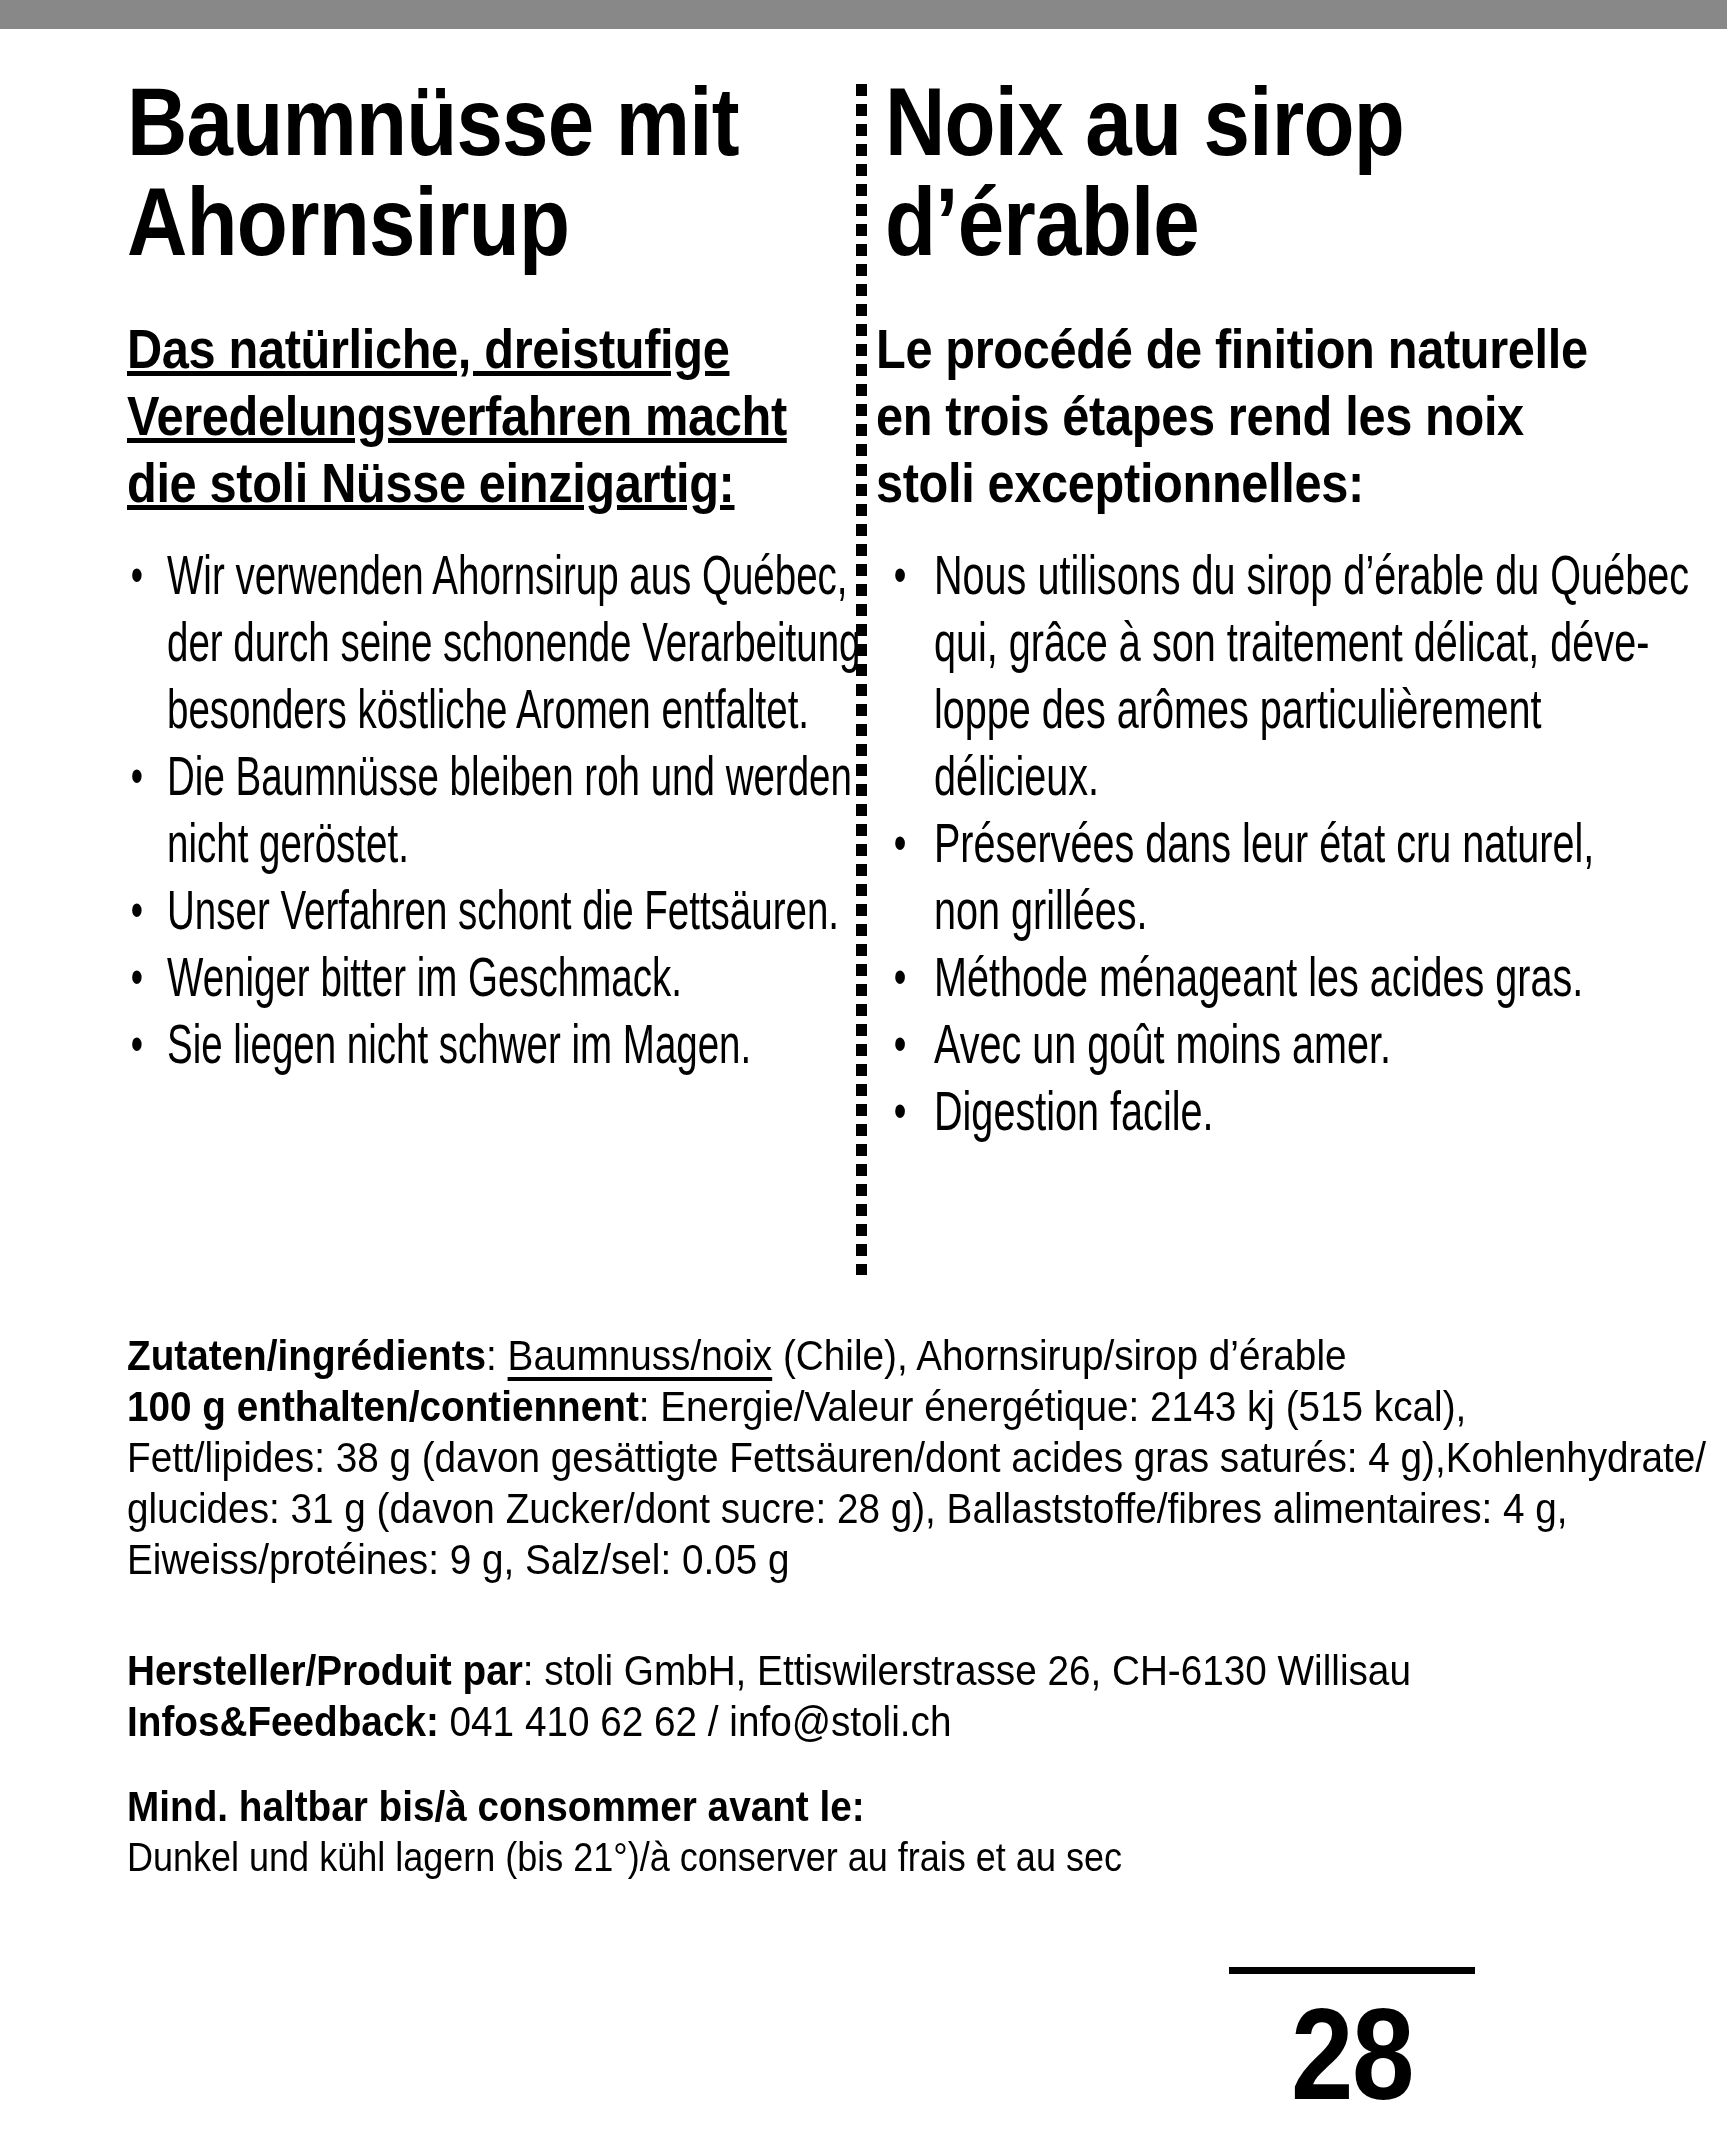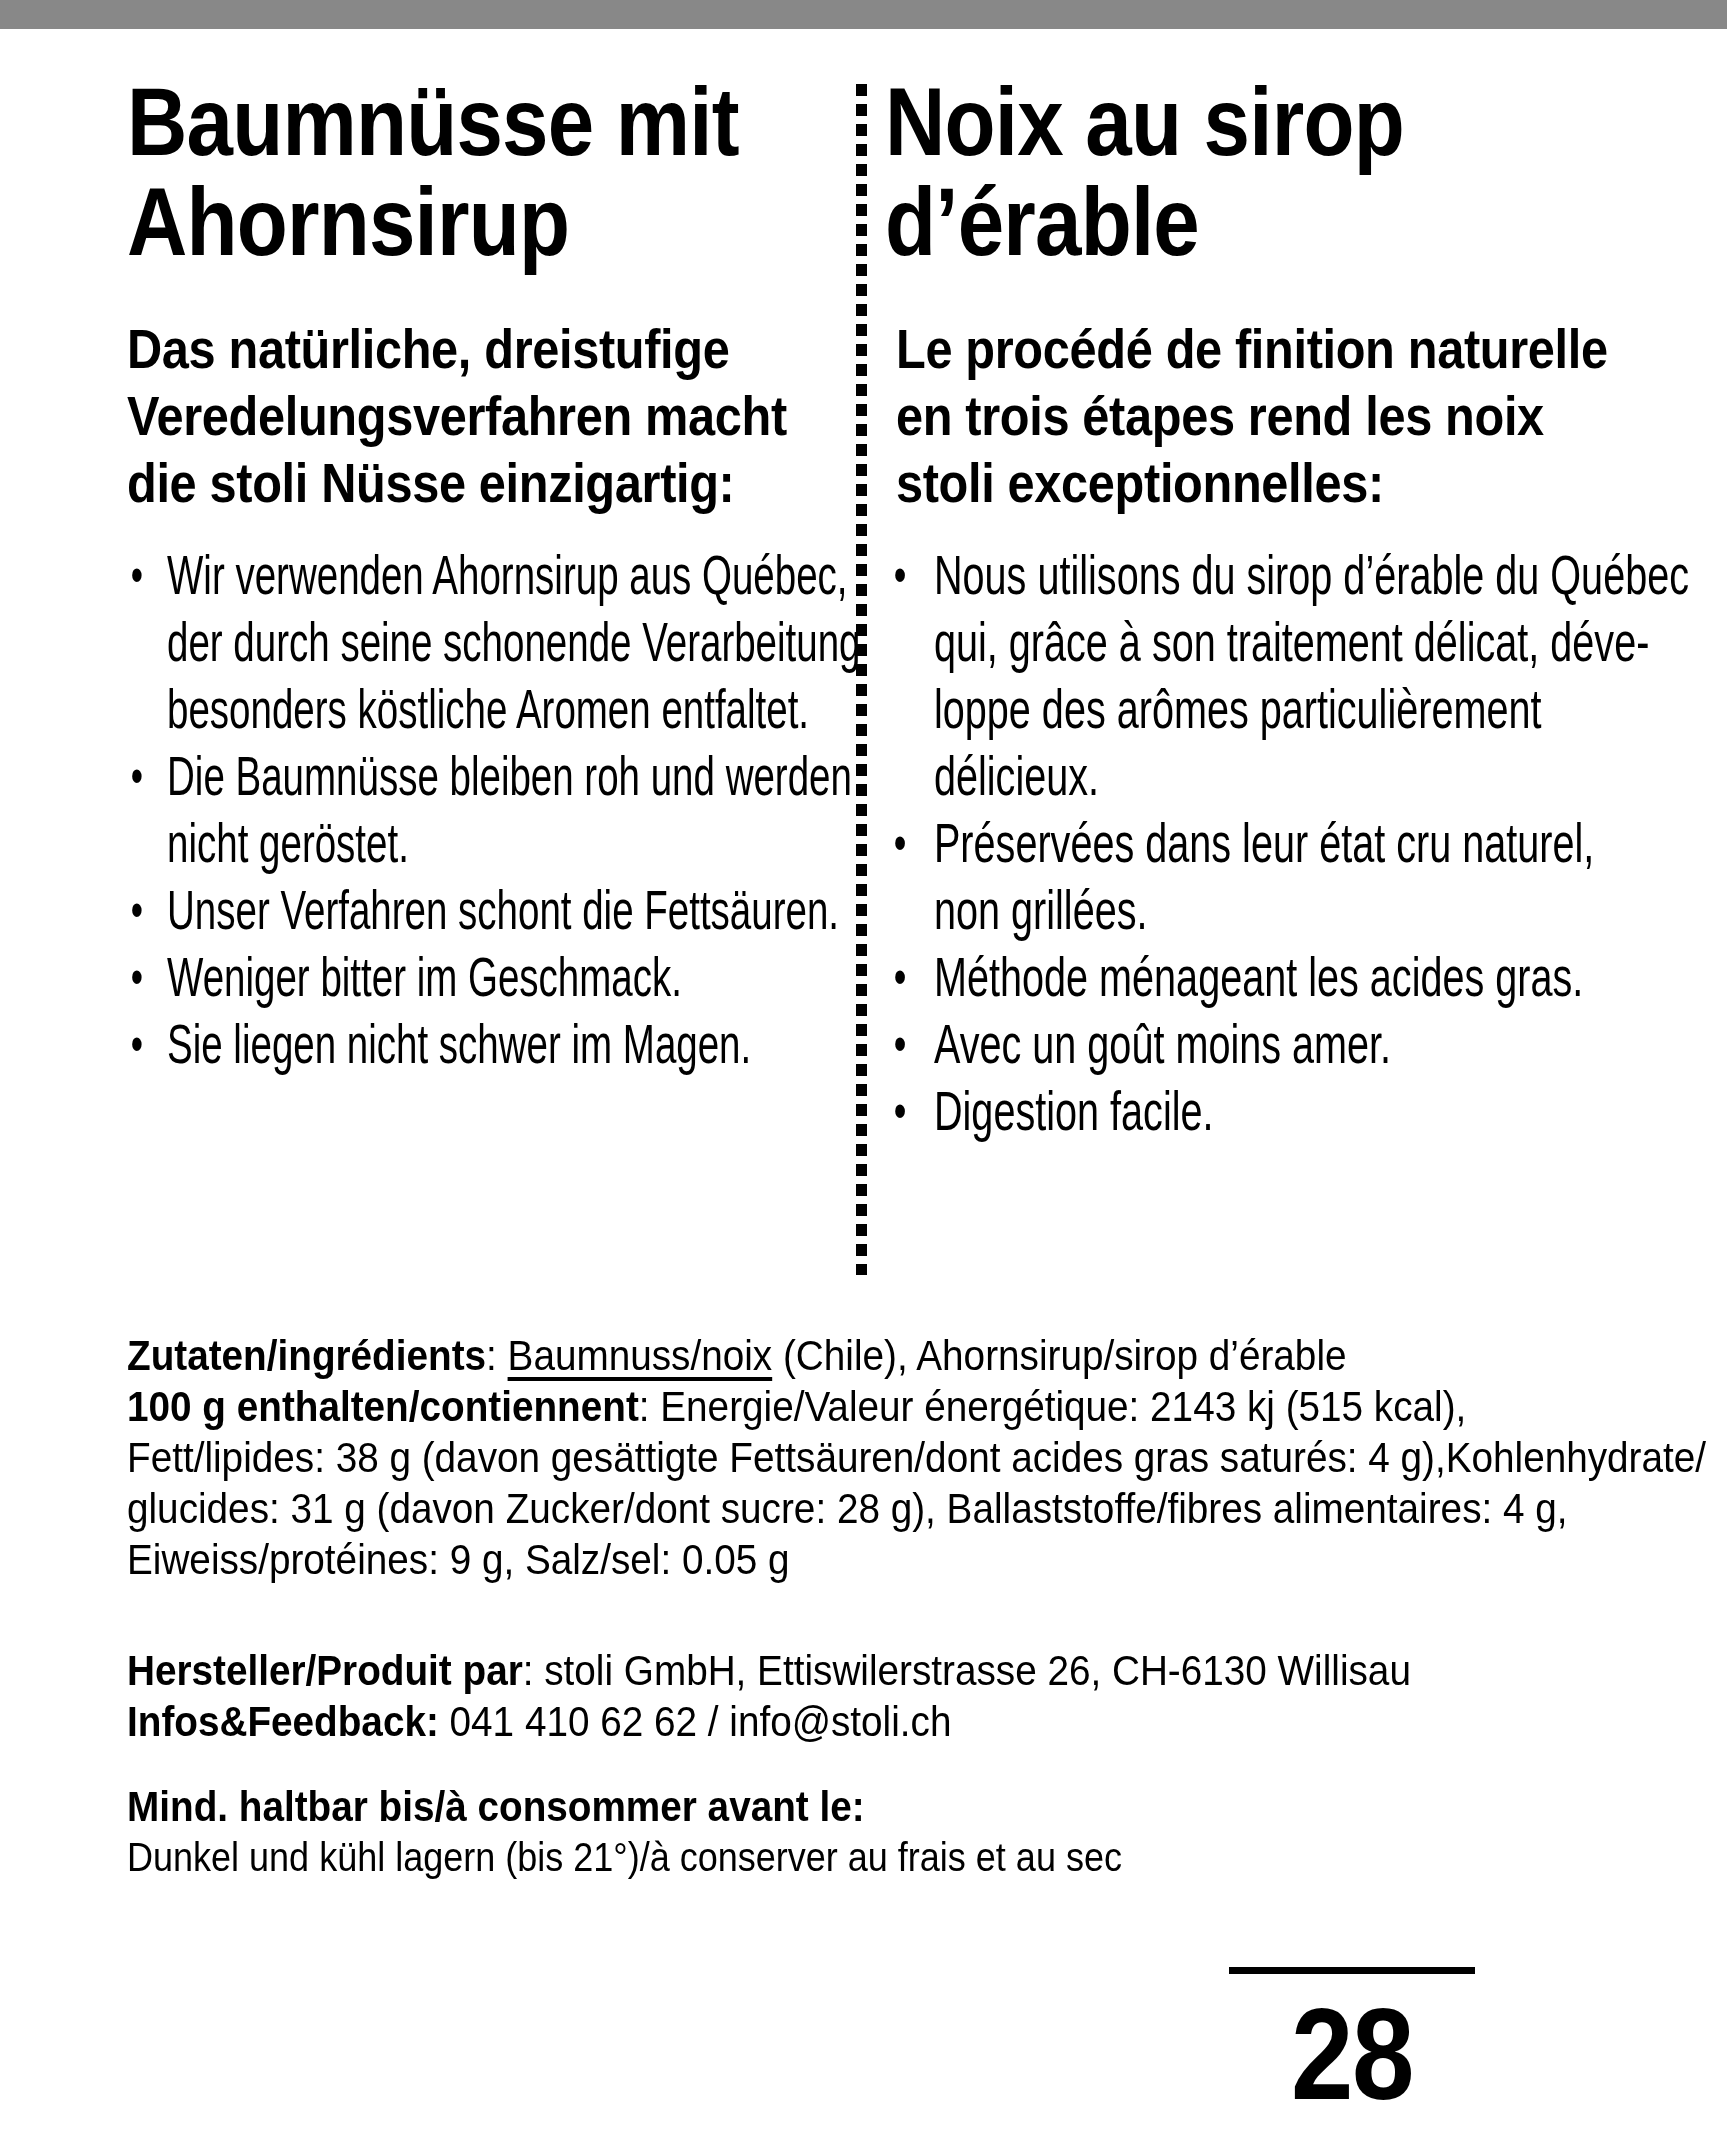--- a/index.html
+++ b/index.html
@@ -58,21 +58,21 @@
 
 <div class="page">
 
   <div class="abs divider" style="left:856px;top:55px;height:1191px;"></div>
 
   <div class="abs" style="left:127px;top:43px;width:774px;">
     <span class="sq h1">Baumnüsse mit
 Ahornsirup</span>
   </div>
 
-  <div class="abs" style="left:127px;top:286px;width:774px;">
+  <div class="abs" style="left:127px;top:286px;width:774px;text-decoration:underline;">
     <span class="sq h2">Das natürliche, dreistufige
 Veredelungsverfahren macht
 die stoli Nüsse einzigartig:</span>
   </div>
 
   <div class="abs bullets de" style="left:127px;top:513px;">
     <div class="bullet-row">
       <span class="bullet-mark">•</span>
       <span class="bullet-text">Wir verwenden Ahornsirup aus Québec,
 der durch seine schonende Verarbeitung
@@ -96,21 +96,21 @@
       <span class="bullet-text">Sie liegen nicht schwer im Magen.</span>
     </div>
   </div>
 
 
   <div class="abs" style="left:885px;top:43px;width:826px;">
     <span class="sq h1">Noix au sirop
 d’érable</span>
   </div>
 
-  <div class="abs" style="left:896px;top:286px;width:826px;">
+  <div class="abs" style="left:876px;top:286px;width:826px;">
     <span class="sq h2">Le procédé de finition naturelle
 en trois étapes rend les noix
 stoli exceptionnelles:</span>
   </div>
 
   <div class="abs bullets fr" style="left:885px;top:513px;">
     <div class="bullet-row">
       <span class="bullet-mark">•</span>
       <span class="bullet-text">Nous utilisons du sirop d’érable du Québec
 qui, grâce à son traitement délicat, déve-

